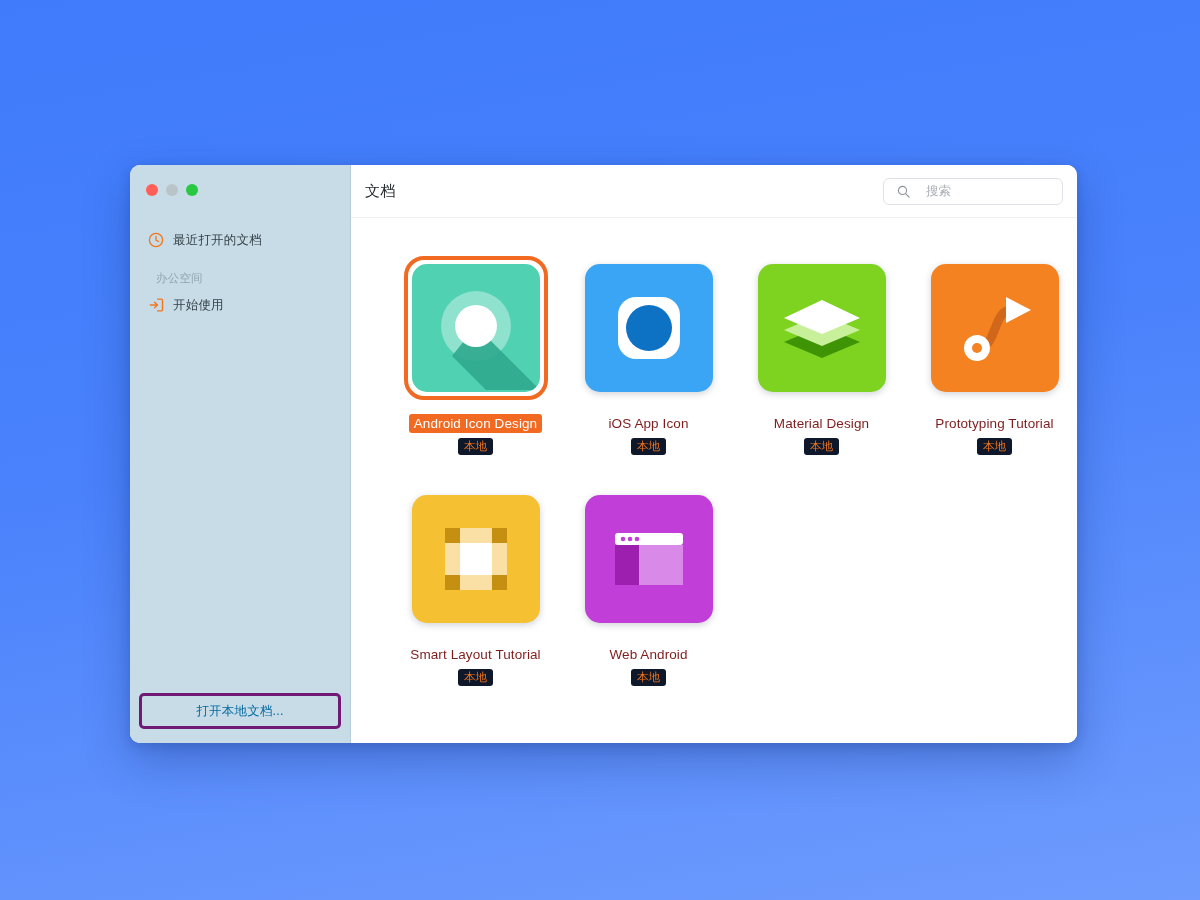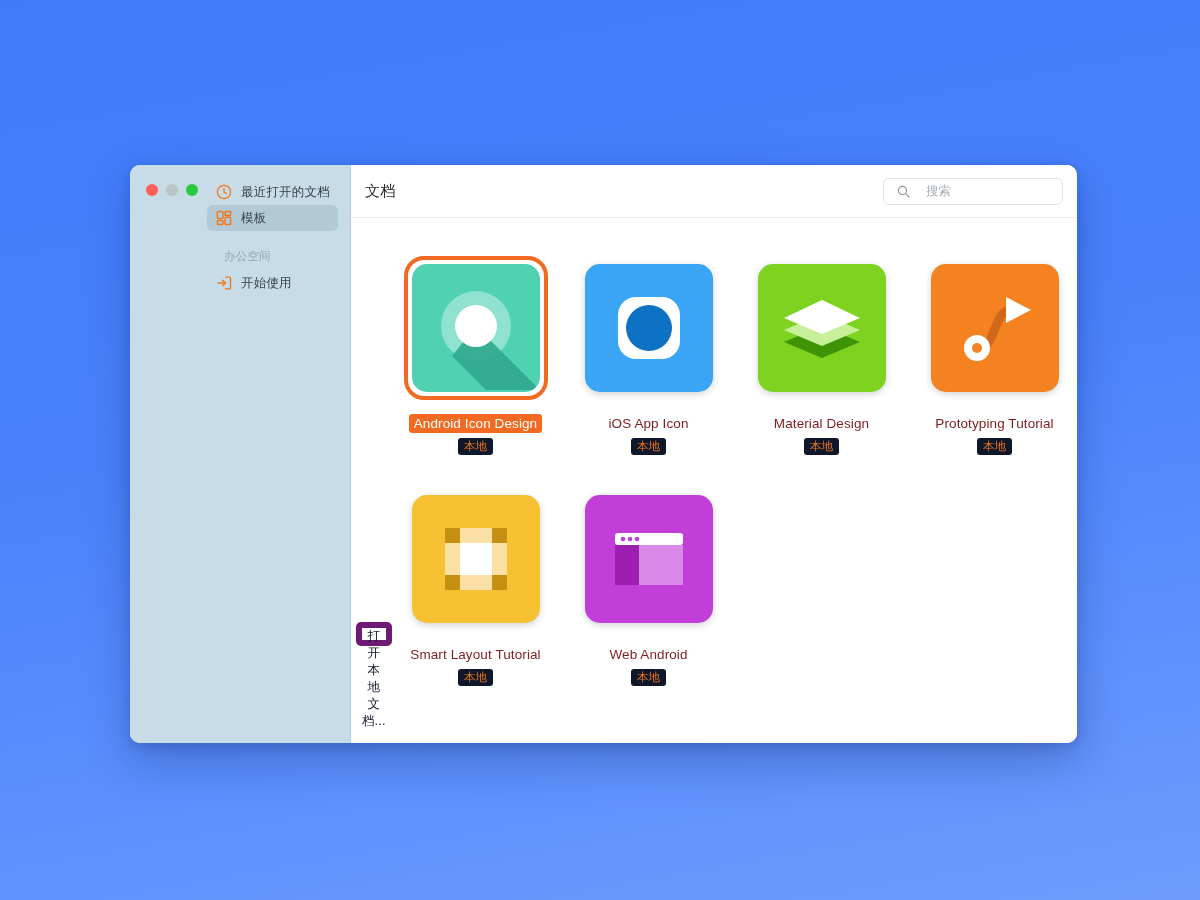--- a/index.html
+++ b/index.html
@@ -32,21 +32,21 @@
   }
 
   
   #sidebar {
     width: 221px;
     flex: 0 0 221px;
     background: #c8dce7;
     border-right: 1px solid #b6ccd9;
     position: relative;
     display: flex;
-    flex-direction: row;
+    flex-direction: column;
   }
 
   .traffic-lights {
     display: flex;
     gap: 8px;
     padding: 19px 0 0 16px;
     height: 48px;
   }
   .tl-dot {
     width: 12px; height: 12px;
@@ -93,25 +93,25 @@
     padding: 18px 17px 6px 17px;
     letter-spacing: .2px;
   }
 
   .sidebar-footer {
     margin-top: auto;
     padding: 0 9px 14px 9px;
   }
   .open-local-btn {
     width: 100%;
-    height: 24px;
-    border: 6px solid #701a75;
+    height: 36px;
+    border: 3px solid #701a75;
     border-radius: 5px;
     background: transparent;
-    color: #0f172a;
+    color: #0369a1;
     font-size: 12.5px;
     font-family: inherit;
     cursor: default;
     letter-spacing: .2px;
   }
 
   
   #content {
     flex: 1 1 auto;
     background: #ffffff;
@@ -248,31 +248,20 @@
       <div class="nav-item">
         <span class="nav-icon">
           <svg width="16" height="16" viewBox="0 0 16 16">
             <circle cx="8" cy="8" r="6.6" fill="none" stroke="#f2761c" stroke-width="1.3"></circle>
             <path d="M8 4.3 V8 L10.6 9.5" fill="none" stroke="#f2761c" stroke-width="1.3" stroke-linecap="round"></path>
           </svg>
         </span>
         <span class="nav-label">最近打开的文档</span>
       </div>
 
-      <div class="nav-item is-selected">
-        <span class="nav-icon">
-          <svg width="16" height="16" viewBox="0 0 16 16">
-            <rect x="1.4" y="1.4" width="5.6" height="7.2" rx="1.1" fill="none" stroke="#f2761c" stroke-width="1.5"></rect>
-            <rect x="9" y="1.4" width="5.6" height="4.1" rx="1.1" fill="none" stroke="#f2761c" stroke-width="1.5"></rect>
-            <rect x="1.4" y="10.4" width="5.6" height="4.1" rx="1.1" fill="none" stroke="#f2761c" stroke-width="1.5"></rect>
-            <rect x="9" y="7.3" width="5.6" height="7.2" rx="1.1" fill="none" stroke="#f2761c" stroke-width="1.5"></rect>
-          </svg>
-        </span>
-        <span class="nav-label">模板</span>
-      </div>
 
       <div class="nav-section-title">办公空间</div>
 
       <div class="nav-item">
         <span class="nav-icon">
           <svg width="16" height="16" viewBox="0 0 16 16">
             <path d="M9.6 2.1 H13.3 a1.2 1.2 0 0 1 1.2 1.2 v9.4 a1.2 1.2 0 0 1 -1.2 1.2 H9.6" fill="none" stroke="#f2761c" stroke-width="1.4" stroke-linecap="round"></path>
             <path d="M2.3 8 H9.2" fill="none" stroke="#f2761c" stroke-width="1.4" stroke-linecap="round"></path>
             <path d="M6.6 5.2 L9.4 8 L6.6 10.8" fill="none" stroke="#f2761c" stroke-width="1.4" stroke-linecap="round" stroke-linejoin="round"></path>
           </svg>

